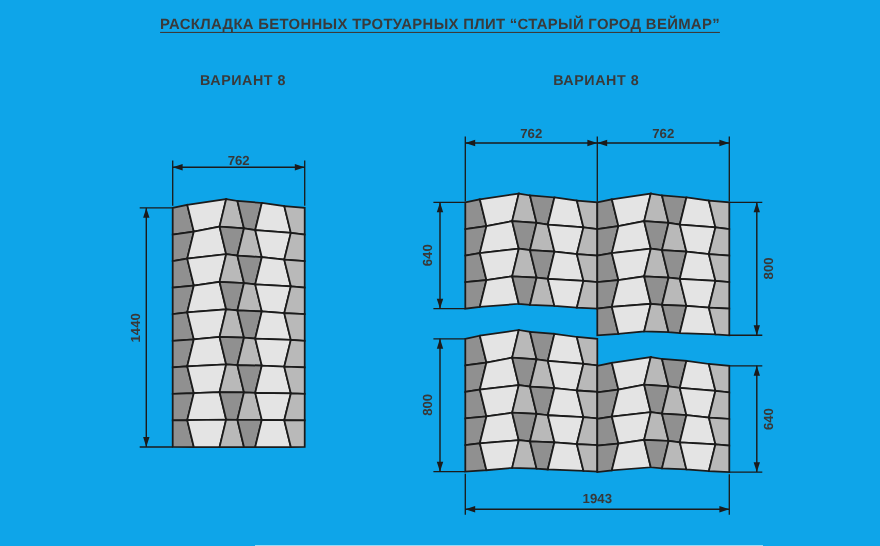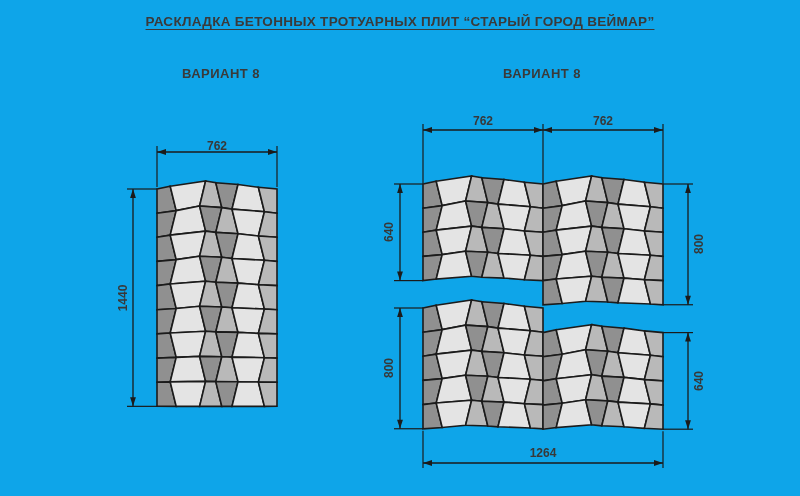--- a/index.html
+++ b/index.html
@@ -256,14 +256,14 @@
   <div class="dim-label rot dl-v1h">1440</div>
 
   <div class="dim-label dl-v2wl">762</div>
   <div class="dim-label dl-v2wr">762</div>
 
   <div class="dim-label rot dl-v2tl">640</div>
   <div class="dim-label rot dl-v2tr">800</div>
   <div class="dim-label rot dl-v2bl">800</div>
   <div class="dim-label rot dl-v2br">640</div>
 
-  <div class="dim-label dl-total">1264</div>
+  <div class="dim-label dl-total">1943</div>
 </div>
 
 </body></html>

